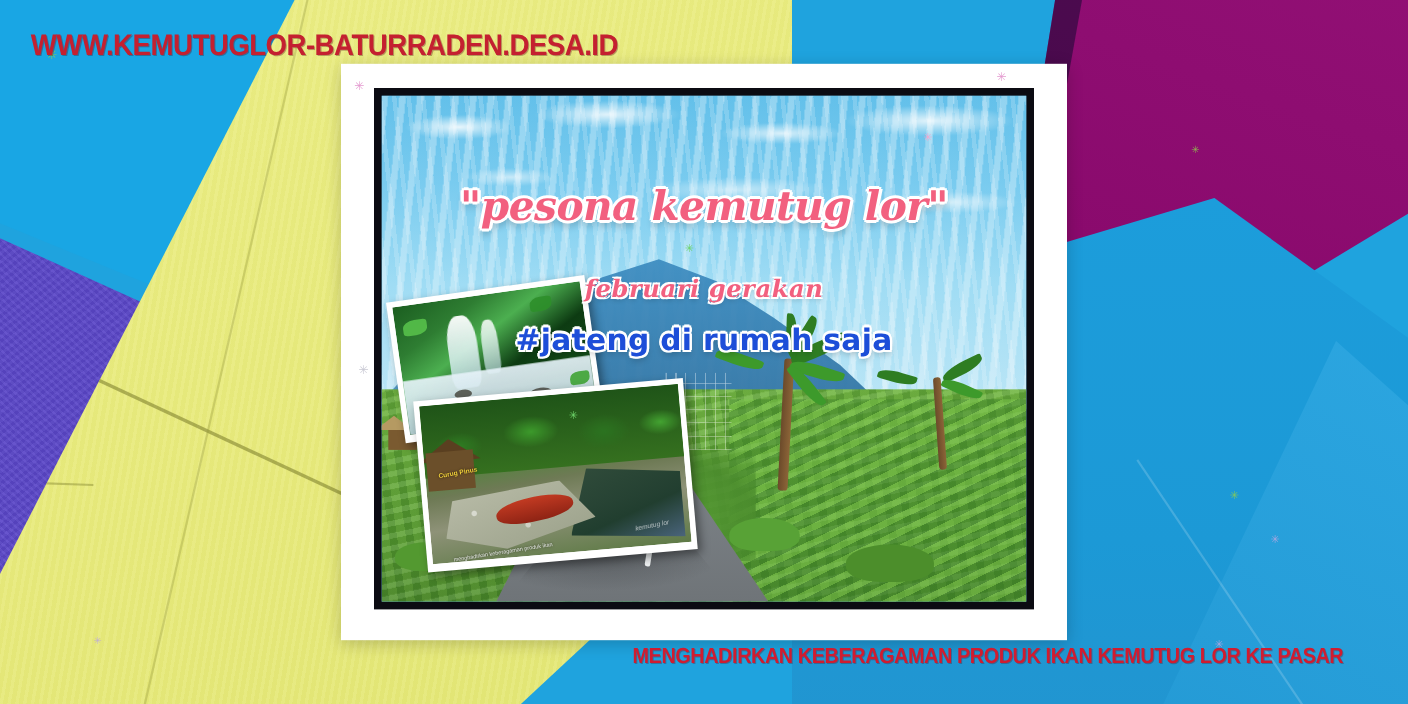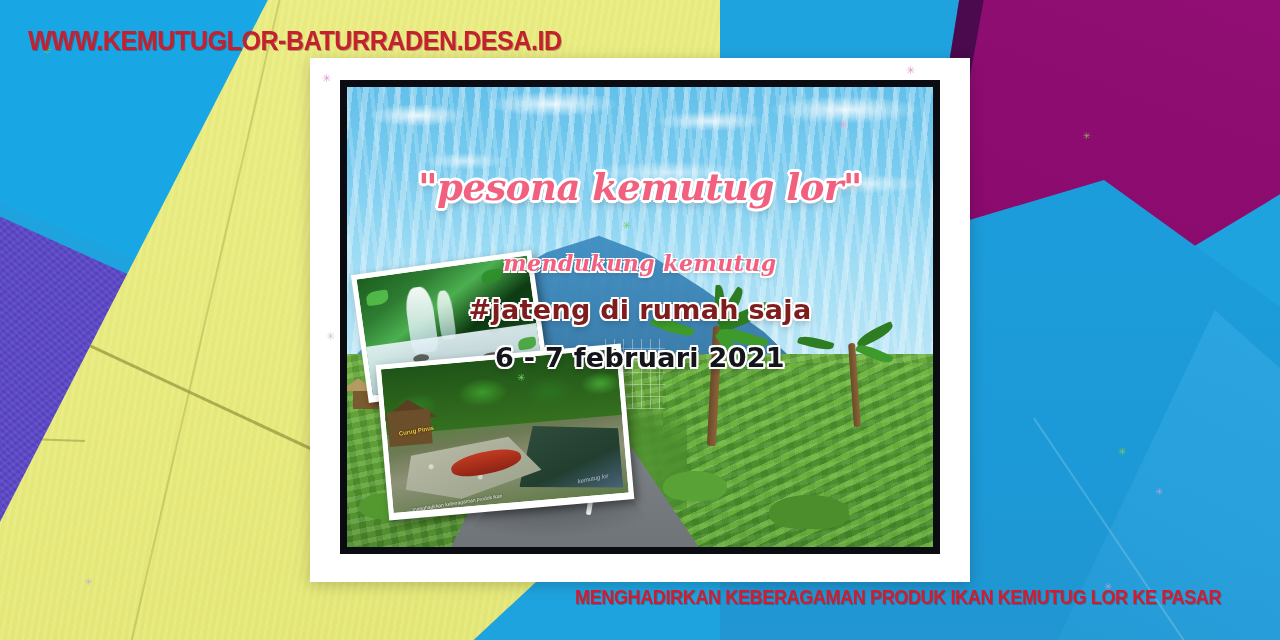--- a/index.html
+++ b/index.html
@@ -376,21 +376,21 @@
       -1.5px -1.5px 0 #FFFFFF, 1.5px -1.5px 0 #FFFFFF,
       -1.5px  1.5px 0 #FFFFFF, 1.5px  1.5px 0 #FFFFFF,
       0 3px 5px rgba(0,0,0,.22);
   }
 
   #t-hashtag{
     top:45%;
     font-family:"DejaVu Sans",sans-serif;
     font-weight:bold;
     font-size:27px;
-    color:#7f1d1d;
+    color:#1d4ed8;
     letter-spacing:.3px;
     text-shadow:
       -1.6px -1.6px 0 #FFFFFF, 1.6px -1.6px 0 #FFFFFF,
       -1.6px  1.6px 0 #FFFFFF, 1.6px  1.6px 0 #FFFFFF,
       -2.2px 0 0 #FFFFFF, 2.2px 0 0 #FFFFFF,
       0 -2.2px 0 #FFFFFF, 0 2.2px 0 #FFFFFF,
       0 4px 6px rgba(0,0,0,.25);
   }
 
   #t-date{
@@ -559,23 +559,22 @@
           <div class="rv-water"></div>
           <div class="rv-stone"></div>
           <div class="rv-boat"></div>
           <div class="rv-sign">Curug Pinus</div>
           <div class="rv-caption">menghadirkan keberagaman produk ikan</div>
           <div class="rv-watermark">kemutug lor</div>
         </div>
       </div>
 
       <div class="ptext" id="t-sub">"pesona kemutug lor"</div>
-      <div class="ptext" id="t-mendukung">mendukung kemutug</div>
+      <div class="ptext" id="t-mendukung">februari gerakan</div>
       <div class="ptext" id="t-hashtag">#jateng di rumah saja</div>
-      <div class="ptext" id="t-date">6 - 7 februari 2021</div>
 
       <span class="pstar" style="left:47%;top:29%;">✳</span>
       <span class="pstar" style="left:29%;top:62%;">✳</span>
       <span class="pstar" style="left:84%;top:7%;color:#F0A8CF;">✳</span>
     </div>
   </div>
 
   <div id="wm-top">WWW.KEMUTUGLOR-BATURRADEN.DESA.ID</div>
 
   <div id="wm-bottom">MENGHADIRKAN KEBERAGAMAN PRODUK IKAN KEMUTUG LOR KE PASAR</div>

